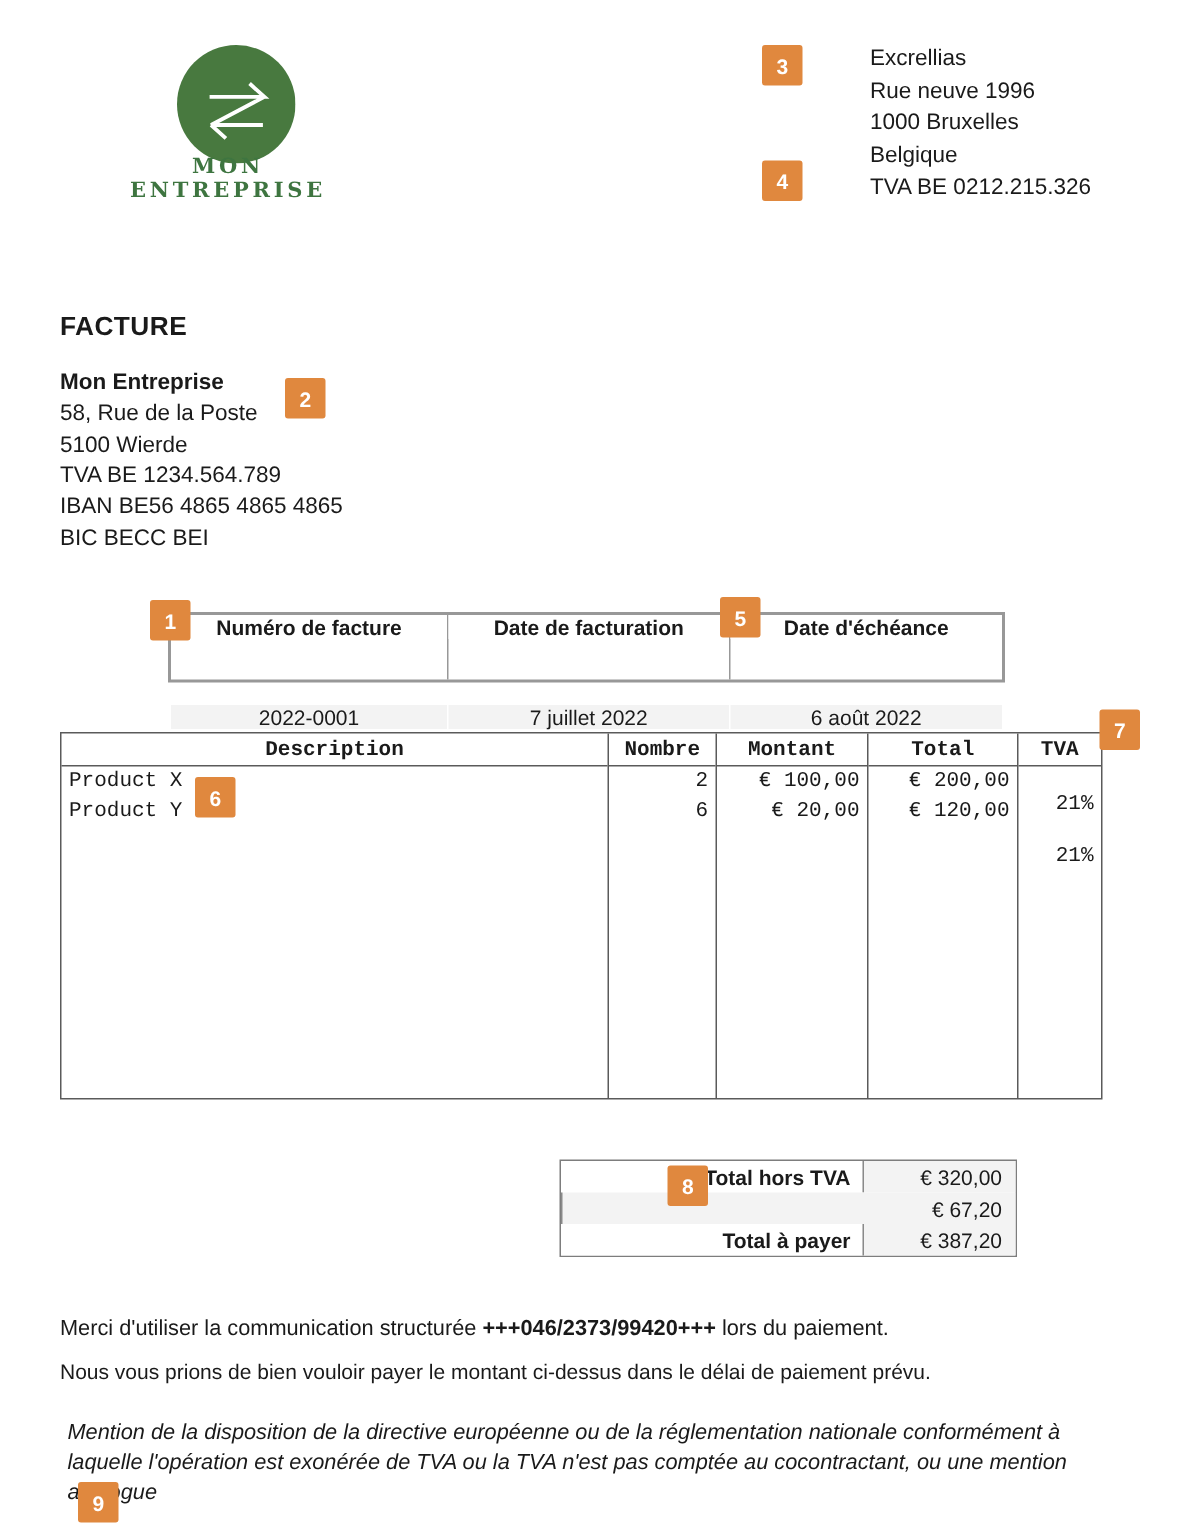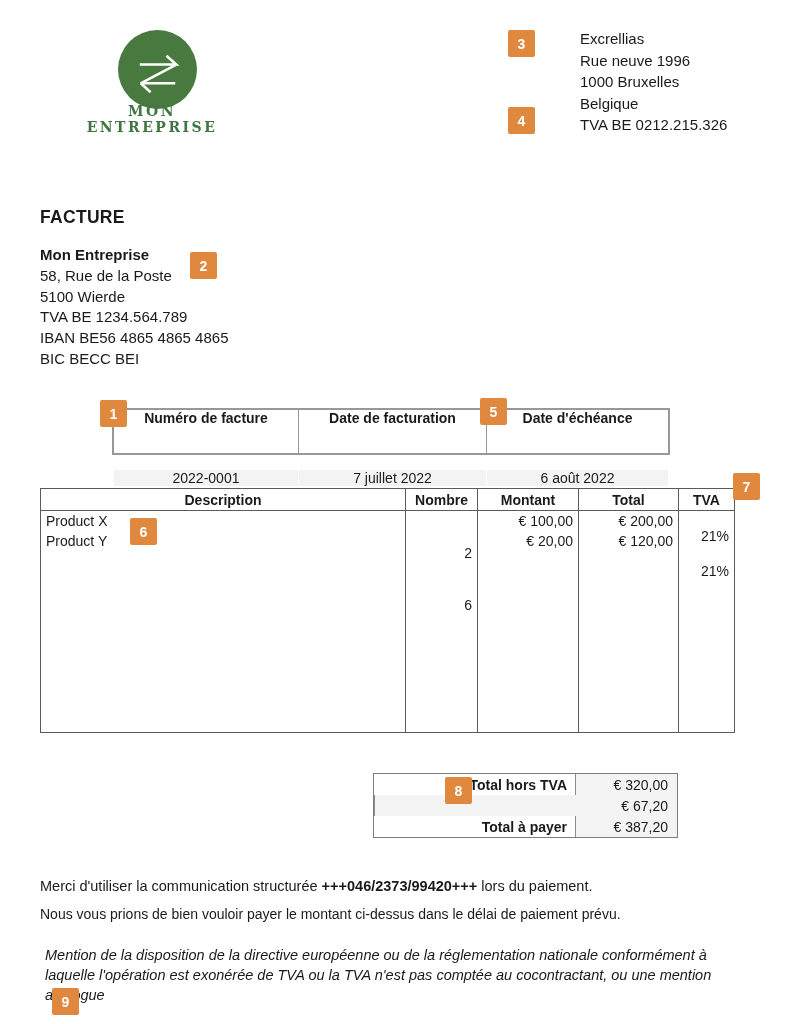--- a/index.html
+++ b/index.html
@@ -42,24 +42,24 @@
   .meta-col.c2{flex:1;}
   .meta-col:not(:last-child){border-right:1.5px solid #989898;}
   .meta-head{height:23px;display:flex;align-items:center;justify-content:center;font-weight:bold;background:#fff;}
   .meta-val{flex:1;display:flex;align-items:center;justify-content:center;background:var(--row_bg,#f3f3f3);margin-top:44px;}
 
   
   .items-table{
     position:absolute;left:40px;top:488px;width:695px;height:245px;
     border:1.5px solid #5a5a5a;box-sizing:border-box;display:flex;font-size:14px;
   }
-  .item-col{display:flex;flex-direction:column;box-sizing:border-box;}
+  .item-col{display:flex;flex-direction:column;box-sizing:border-box;font-family:Liberation Mono, monospace;}
   .item-col:not(:last-child){border-right:1px solid #5a5a5a;}
   .col-desc{width:365px;}
-  .col-nombre{width:72px;gap:32px;}
+  .col-nombre{width:72px;}
   .col-montant{width:101px;}
   .col-total{width:100px;}
   .col-tva{flex:1;gap:15px;}
   .item-head{
     height:21px;display:flex;align-items:center;justify-content:center;
     font-weight:bold;border-bottom:1.5px solid #5a5a5a;flex:0 0 auto;
   }
   .item-cell{height:20px;display:flex;align-items:center;flex:0 0 auto;}
   .cell-left{justify-content:flex-start;padding-left:5px;}
   .cell-right{justify-content:flex-end;padding-right:5px;}

